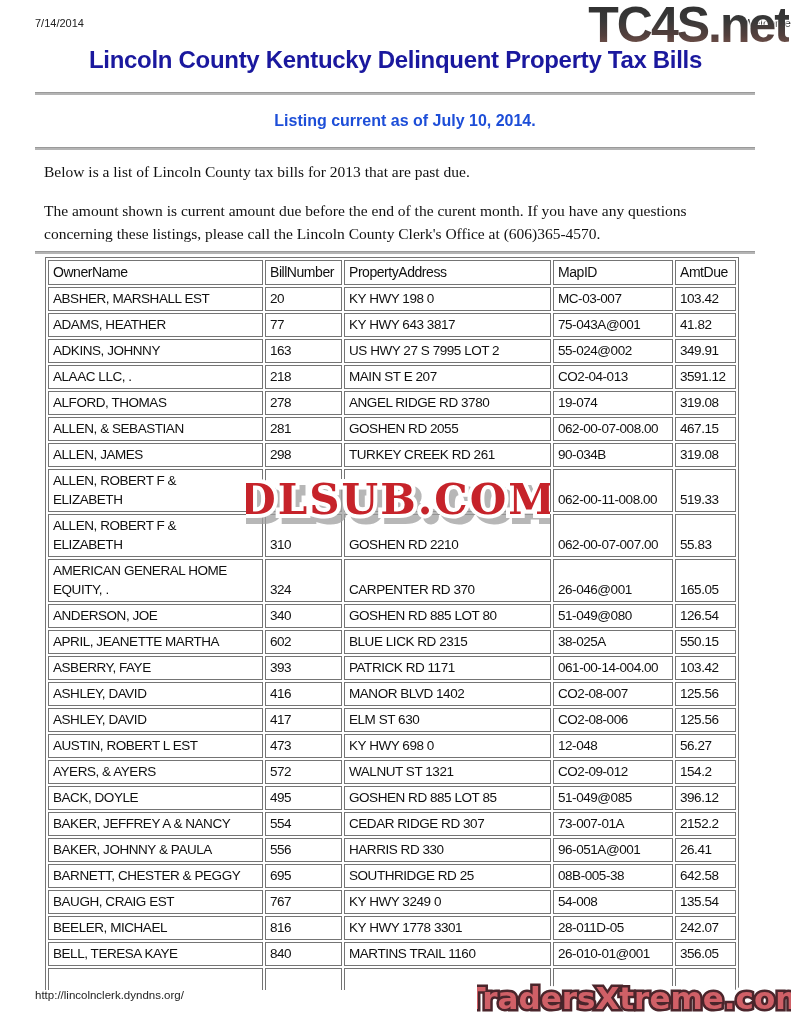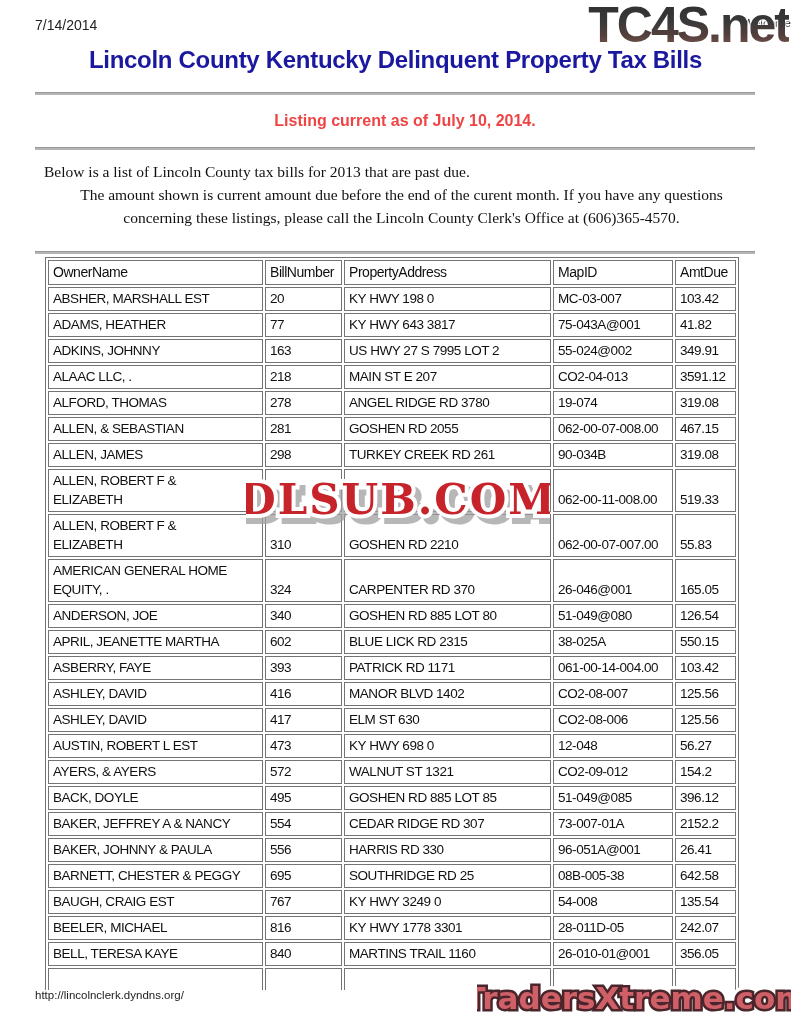--- a/index.html
+++ b/index.html
@@ -1,42 +1,42 @@
 <!DOCTYPE html>
 <html><head>
 <meta charset="utf-8">
 <style>
   html,body{margin:0;padding:0;background:#fff;}
   .page{position:relative;width:791px;height:1024px;background:#fff;overflow:hidden;
         font-family:"Liberation Sans",sans-serif;color:#111;}
 
   
-  .print-date{position:absolute;left:35px;top:17px;font-size:14px;color:#222;}
+  .print-date{position:absolute;left:35px;top:17px;font-size:11px;color:#222;}
   .print-name{position:absolute;left:0;right:0;top:17px;text-align:right;font-size:11.5px;color:#222;}
   .footer-url{position:absolute;left:35px;top:989px;font-size:11.5px;color:#222;}
 
   
   .logo-tc4s{position:absolute;top:-4px;right:2px;font-weight:bold;font-size:50px;
              letter-spacing:-2px;font-family:"Liberation Sans",sans-serif;color:#4a3a38;}
   @supports ((-webkit-background-clip:text) or (background-clip:text)){
     .logo-tc4s{background:linear-gradient(180deg,#2d2d2d 0%,#383838 42%,#53403d 68%,#8e6156 100%);
                -webkit-background-clip:text;background-clip:text;color:transparent;
                filter:drop-shadow(0 0 1px #fff) drop-shadow(0 1px 1px #fff);}
   }
 
   .page-title{position:absolute;left:0;right:0;top:46px;text-align:center;
               font-size:24px;font-weight:bold;letter-spacing:-0.3px;color:#1a189e;}
   .rule{position:absolute;left:35px;width:720px;height:2px;background:#b4b4b4;border-top:1px solid #9a9a9a;}
   .rule1{top:92px}.rule2{top:147px}.rule3{top:251px}
   .listing-line{position:absolute;left:0;right:0;top:112px;text-align:center;
-                font-size:16px;font-weight:bold;color:#ef4444;margin-left:19px;}
+                font-size:16px;font-weight:bold;color:#1d4ed8;margin-left:19px;}
   .para{position:absolute;left:44px;width:715px;font-family:"Liberation Serif",serif;
         font-size:15.5px;line-height:23px;color:#111;}
   .para1{top:160px}
-  .para2{top:183px;white-space:pre-line;text-align:center;}
+  .para2{top:199px;white-space:pre-line;}
 
   
   .table-clip{position:absolute;left:45px;top:257px;width:706px;height:733px;overflow:hidden;}
   table.bills{border-collapse:separate;border-spacing:2px;table-layout:fixed;width:594px;
               border:1px solid #747474;background:#fff;}
   .bills th,.bills td{border:1px solid #747474;padding:1px 4px 2px;font-size:13.5px;
               letter-spacing:-0.45px;line-height:19px;color:#101010;vertical-align:bottom;
               overflow:hidden;white-space:nowrap;}
   .bills th{font-size:14px;font-weight:normal;text-align:left;vertical-align:middle;height:20px;}
   .bills td.owner{white-space:pre-line;}

